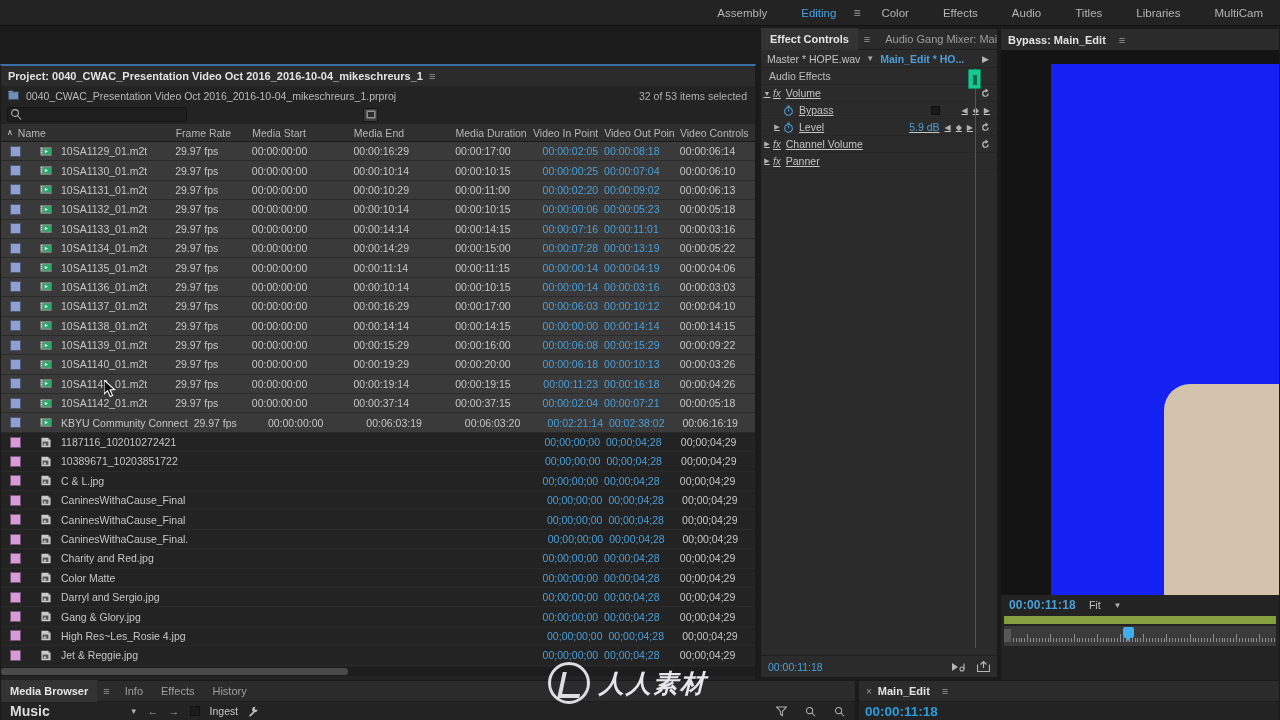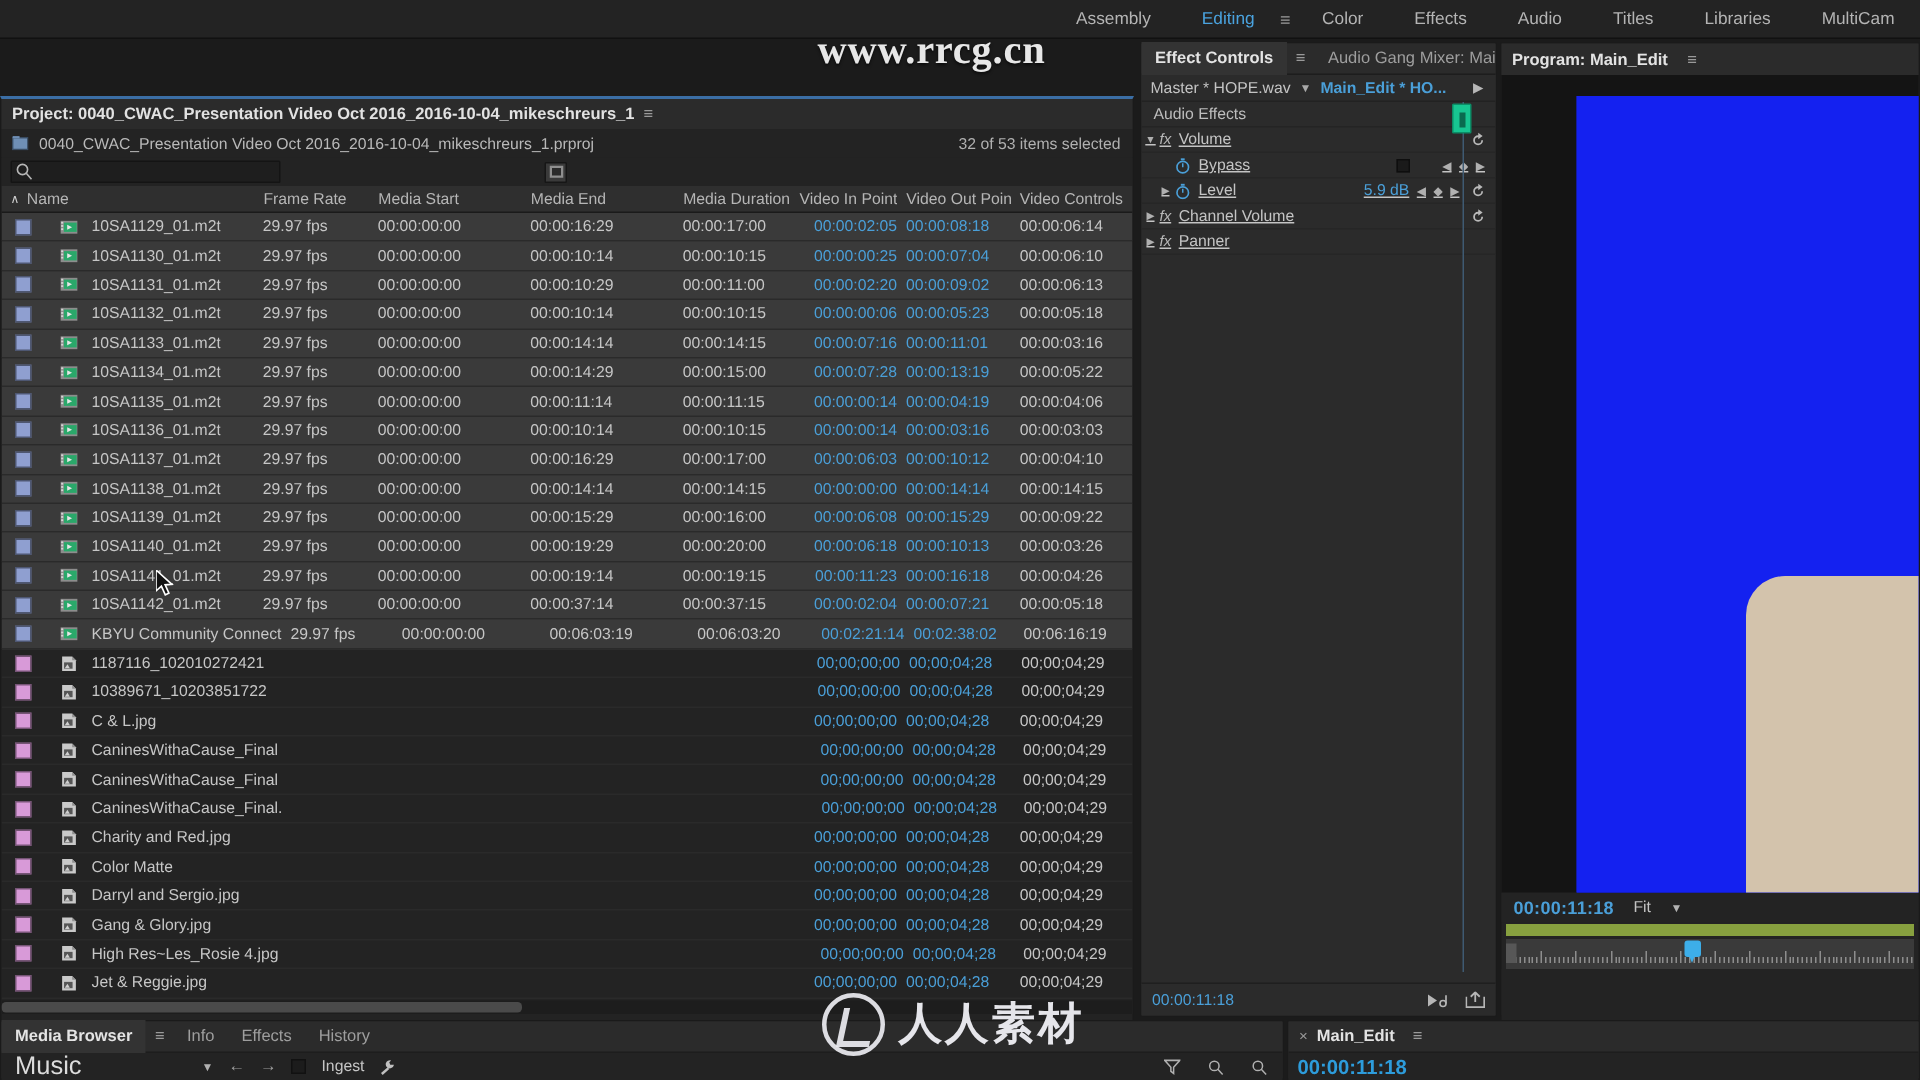--- a/index.html
+++ b/index.html
@@ -271,21 +271,21 @@
   
   #mb-panel {
     left: 0; top: 680px; width: 856px; height: 40px;
     background: #2b2b2b; border-top: 1px solid #1a1a1a;
   }
   .mb-tabs { height: 21px; display: flex; align-items: center; }
   .mb-row2 {
     height: 18px; display: flex; align-items: center; gap: 10px; padding-left: 9px;
     background: #232323;
   }
-  .mb-music { font-size: 17px; color: #dcdcdc; font-weight: normal; }
+  .mb-music { font-size: 14px; color: #dcdcdc; font-weight: bold; }
   .mb-caret { font-size: 8px; color: #b0b0b0; margin-left: 70px; }
   .mb-navarrow { font-size: 11px; color: #9c9c9c; cursor: pointer; }
   .mb-ingestbox {
     width: 10px; height: 10px; background: #1c1c1c; border: 1px solid #111;
   }
   .mb-ingest { font-size: 10.5px; color: #c6c6c6; }
   .mb-right { margin-left: auto; display: flex; align-items: center; gap: 18px; padding-right: 10px; }
 
   
   #tl-panel {
@@ -328,22 +328,23 @@
   }
   .wm-logo:after {
     content: ""; position: absolute; left: 9px; top: 7px;
     width: 18px; height: 22px;
     border-left: 4px solid rgba(235,235,240,.93);
     border-bottom: 4px solid rgba(235,235,240,.93);
     transform: skewX(-12deg);
   }
   .wm-text {
     font-family: "Liberation Sans", sans-serif;
-    font-size: 29px; font-weight: bold; color: rgba(240,240,245,.95);
+    font-size: 25px; font-weight: bold; color: rgba(240,240,245,.95);
     letter-spacing: 2px;
+    font-style: italic;
   }
   .cursor-arrow {
     position: absolute; left: 104px; top: 380px; pointer-events: none;
   }
 </style>
 </head>
 <body>
 
 <div id="app">
 
@@ -1131,21 +1132,21 @@
         <svg width="13" height="11" viewBox="0 0 13 11">
           <path d="M0.5 3.5 L0.5 10.5 L12.5 10.5 L12.5 3.5" fill="none" stroke="#b6b6b6" stroke-width="1.2"></path>
           <path d="M6.5 0.5 L6.5 7 M3.5 3.5 L6.5 0.5 L9.5 3.5" fill="none" stroke="#b6b6b6" stroke-width="1.2"></path>
         </svg>
       </span>
     </div>
   </div>
 
   <div class="panel" id="program-panel">
     <div class="pm-tabbar">
-      <span class="pm-title">Program: Main_Edit</span>
+      <span class="pm-title">Bypass: Main_Edit</span>
       <span class="hamburger">≡</span>
     </div>
 
     <div class="pm-canvas">
       <div class="pm-frame">
         <div class="pm-blue"></div>
         <div class="pm-object"></div>
       </div>
     </div>
 
@@ -1302,21 +1303,20 @@
       <span class="tl-name">Main_Edit</span>
       <span class="hamburger">≡</span>
     </div>
     <div class="tl-body">
       <div class="tl-tcbox">
         <span class="tl-tc">00:00:11:18</span>
       </div>
     </div>
   </div>
 
-  <div class="wm-rrcg">www.rrcg.cn</div>
   <div class="wm-center">
     <div class="wm-logo"></div>
     <div class="wm-text">人人素材</div>
   </div>
 
   <svg class="cursor-arrow" width="14" height="20" viewBox="0 0 14 20">
     <polygon points="0,0 0,14 3.6,10.8 6.2,16.6 8.6,15.4 6.1,9.9 10.6,9.6" fill="#111" stroke="#fff" stroke-width="1.1"></polygon>
   </svg>
 
 </div>

